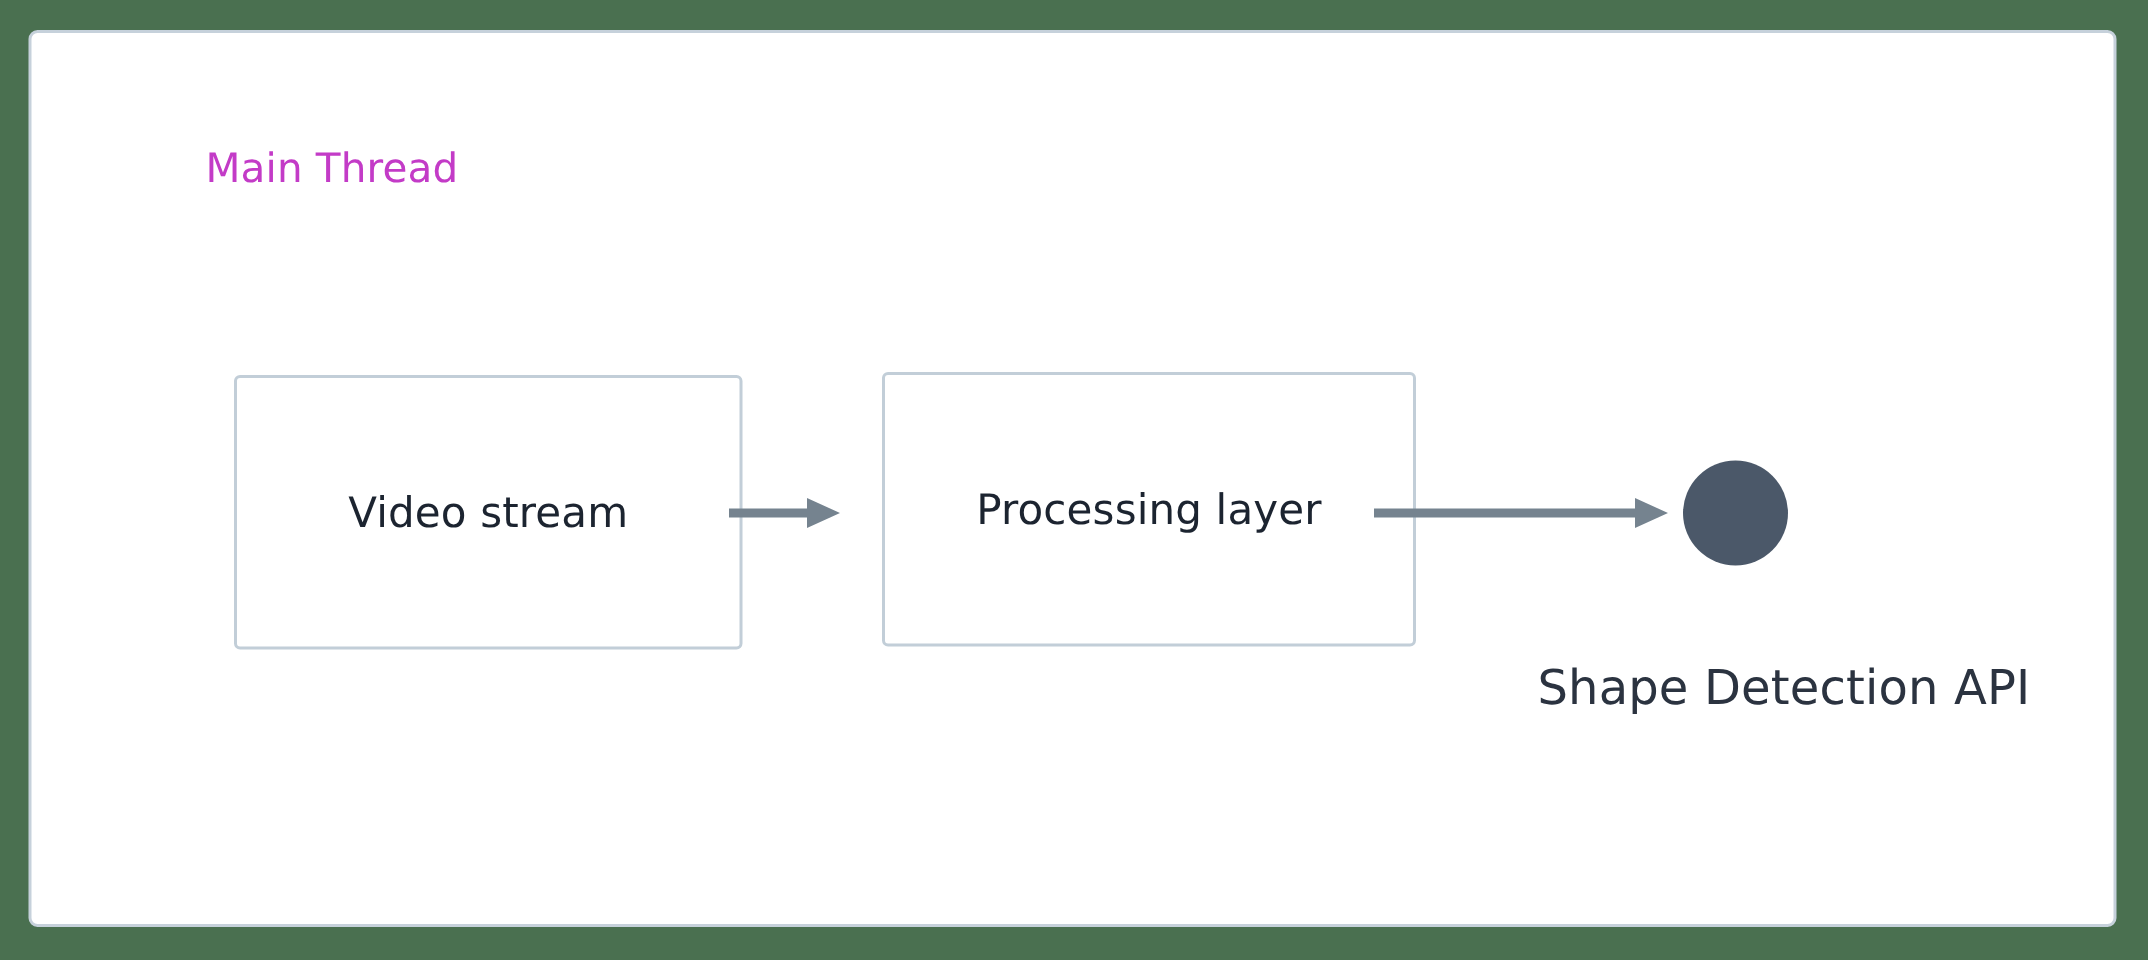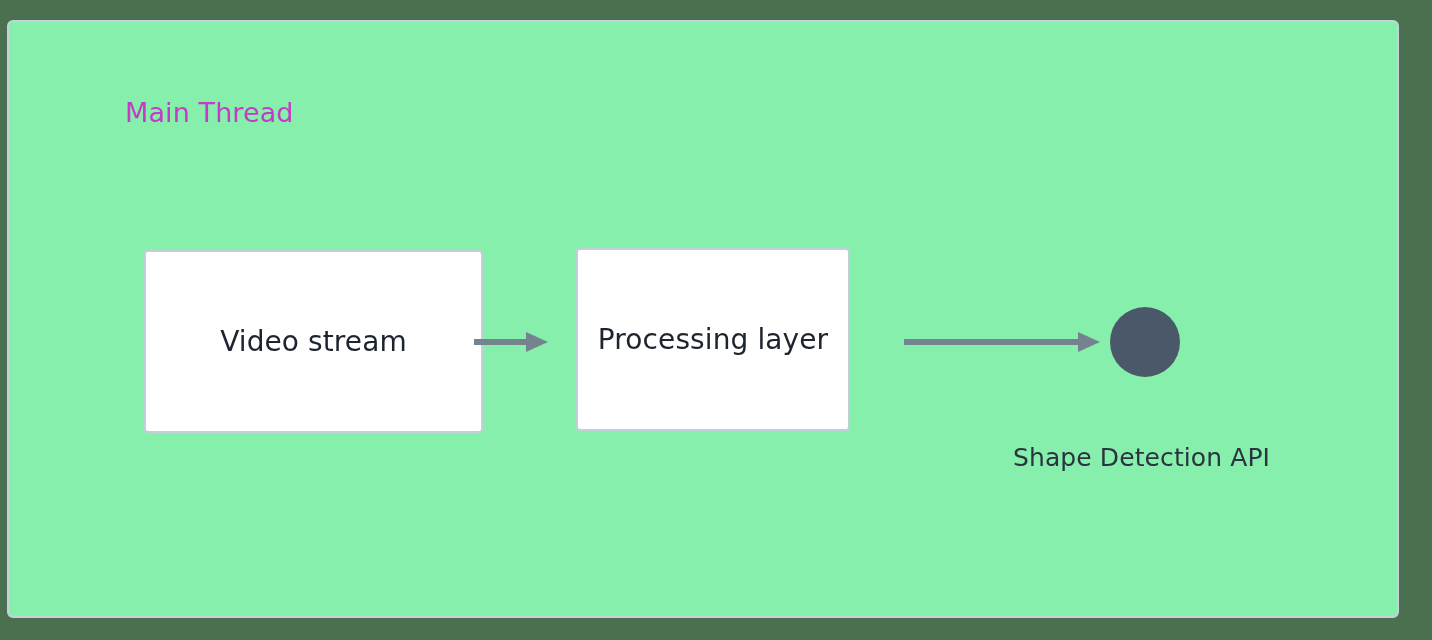--- a/index.html
+++ b/index.html
@@ -16,25 +16,25 @@
 
   #diagram-root {
     position: relative;
     width: 1432px;
     height: 640px;
   }
 
   
   #thread-panel {
     position: absolute;
-    left: 7px;
+    left: 19px;
     top: 20px;
     width: 1392px;
     height: 598px;
-    background: #86efac;
+    background: #ffffff;
     border: 2px solid #c6d1db;
     border-radius: 6px;
     box-sizing: border-box;
   }
 
   #thread-title {
     position: absolute;
     left: 116px;
     top: 74px;
     font-size: 27px;
@@ -66,21 +66,21 @@
   #node-video-stream {
     left: 115px;
     top: 228px;
     width: 339px;
     height: 183px;
   }
 
   #node-processing-layer {
     left: 547px;
     top: 226px;
-    width: 274px;
+    width: 356px;
     height: 183px;
   }
 
   
   .arrow-svg {
     position: absolute;
     overflow: visible;
   }
 
   #arrow-video-to-processing {
@@ -104,21 +104,21 @@
     width: 70px;
     height: 70px;
     border-radius: 50%;
     background: #4b5869;
   }
 
   #label-shape-detection-api {
     position: absolute;
     left: 1004px;
     top: 418px;
-    font-size: 25px;
+    font-size: 32px;
     line-height: 36px;
     color: #2b3340;
     white-space: nowrap;
     letter-spacing: 0.1px;
   }
 </style>
 </head>
 <body>
 
 <div id="diagram-root">

